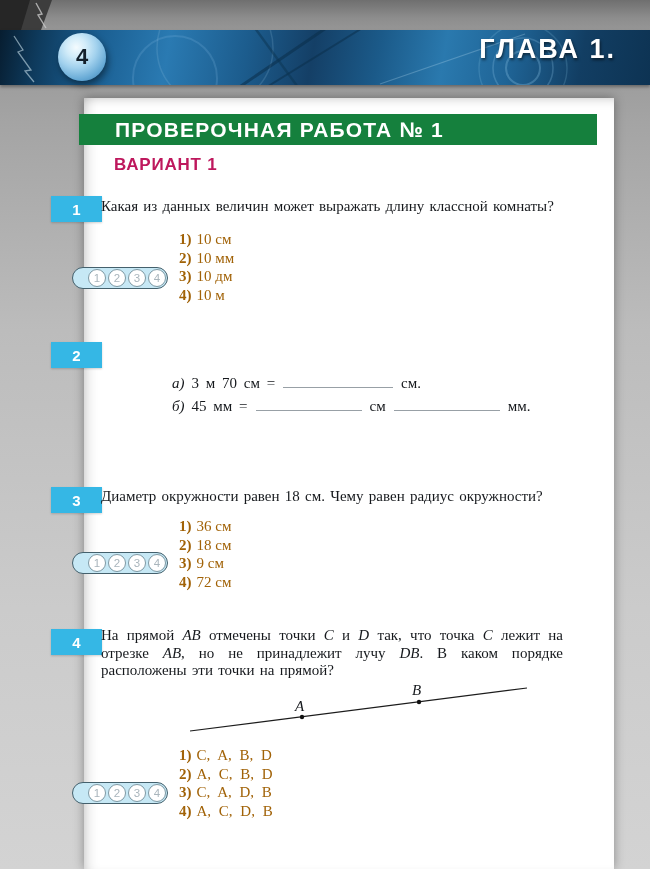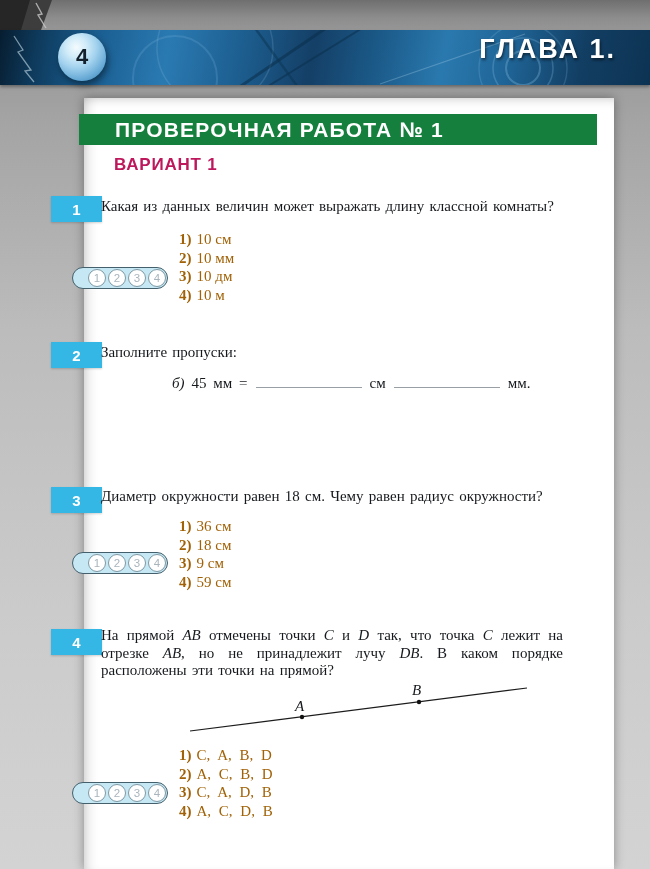--- a/index.html
+++ b/index.html
@@ -106,36 +106,38 @@
   <div class="pill" style="top:169px;">
     <span class="bub">1</span>
     <span class="bub">2</span>
     <span class="bub">3</span>
     <span class="bub">4</span>
   </div>
 
   <div class="badge" style="top:244px;">
     <span>2</span>
   </div>
-  <div class="qtext" style="top:246px;">Заполните пропуски:</div>
   <div class="fills" style="top:276px;">
+    <div class="fillrow">
+      <span class="flabel">а)</span><span class="fexpr">3 м 70 см =</span><span class="blank" style="width:110px;"></span><span>см.</span>
+    </div>
     <div class="fillrow">
       <span class="flabel">б)</span><span class="fexpr">45 мм =</span><span class="blank" style="width:106px;"></span><span>см</span><span class="blank" style="width:106px;"></span><span>мм.</span>
     </div>
   </div>
 
   <div class="badge" style="top:389px;">
     <span>3</span>
   </div>
   <div class="qtext" style="top:390px;">Диаметр окружности равен 18 см. Чему равен радиус окружности?</div>
   <div class="opts" style="top:419px;">
     <div><span class="onum">1)</span><span>36 см</span></div>
     <div><span class="onum">2)</span><span>18 см</span></div>
     <div><span class="onum">3)</span><span>9 см</span></div>
-    <div><span class="onum">4)</span><span>59 см</span></div>
+    <div><span class="onum">4)</span><span>72 см</span></div>
   </div>
   <div class="pill" style="top:454px;">
     <span class="bub">1</span>
     <span class="bub">2</span>
     <span class="bub">3</span>
     <span class="bub">4</span>
   </div>
 
   <div class="badge" style="top:531px;">
     <span>4</span>

